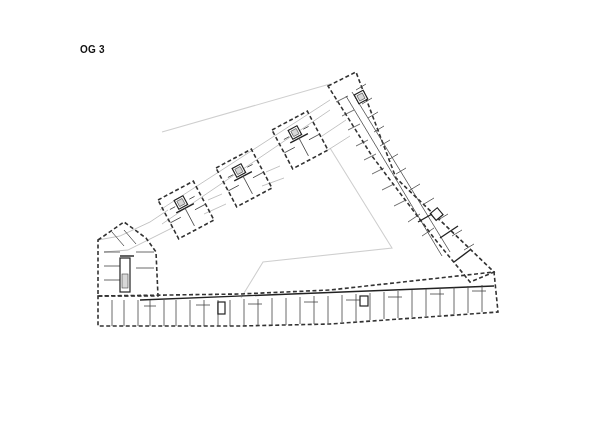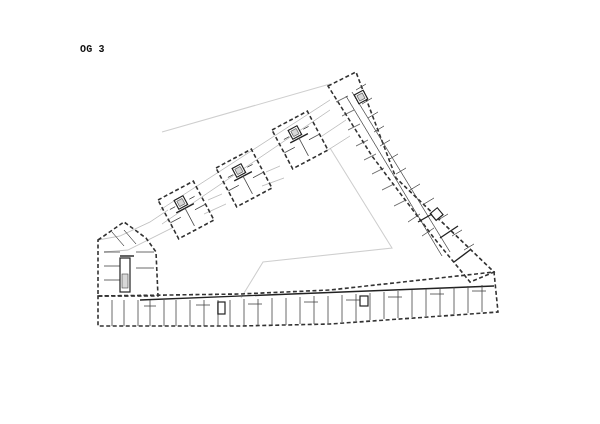--- a/index.html
+++ b/index.html
@@ -1,19 +1,19 @@
 <!DOCTYPE html>
 <html><head>
   <meta charset="utf-8">
   <style>
     html, body { margin: 0; padding: 0; background: #ffffff; }
     body { width: 600px; height: 424px; position: relative; overflow: hidden; }
     .title {
       position: absolute; left: 80px; top: 44px;
-      font-family: Liberation Mono, monospace;
+      font-family: Liberation Sans, sans-serif;
       font-weight: bold; font-size: 10px; color: #111111;
       letter-spacing: 0.2px;
     }
     svg.plan { position: absolute; left: 0; top: 0; }
     .wall-dash { fill: none; stroke: #333333; stroke-width: 1.6; stroke-dasharray: 4 2.5; }
     .wall { fill: none; stroke: #444444; stroke-width: 0.8; }
     .wall-thick { fill: none; stroke: #222222; stroke-width: 1.4; }
     .thin { fill: none; stroke: #cfcfcf; stroke-width: 1.1; }
     .gallery { fill: none; stroke: #bdbdbd; stroke-width: 0.9; }
     .core { fill: #ffffff; stroke: #222222; stroke-width: 1.2; }

